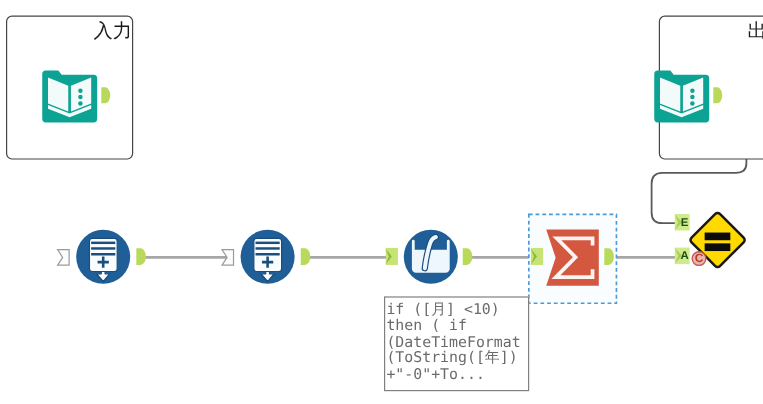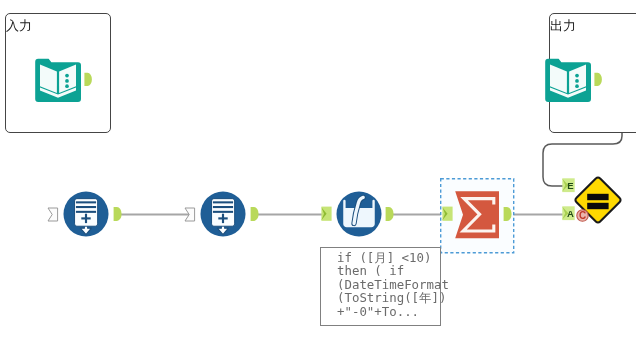--- a/index.html
+++ b/index.html
@@ -1,24 +1,24 @@
 <!DOCTYPE html>
 <html><head>
 <meta charset="utf-8">
 <style>
   html,body{margin:0;padding:0;background:#fff;}
   body{width:636px;height:337px;font-family:"Liberation Sans",sans-serif;overflow:hidden;}
   #canvas{position:relative;width:636px;height:337px;background:#fff;}
   .cont{position:absolute;border:1.4px solid #454545;border-radius:5px;background:#fff;box-sizing:border-box;}
-  .cont-title{position:absolute;left:0;width:100%;text-align:left;font-size:13px;color:#1a1a1a;
-              font-family:Liberation Serif, serif;line-height:1;}
+  .cont-title{position:absolute;left:0;width:100%;text-align:right;font-size:16px;color:#1a1a1a;
+              font-family:Liberation Mono, monospace;line-height:1;}
   .tool{position:absolute;}
   .anno{position:absolute;border:1px solid #808080;background:#fff;box-sizing:border-box;
         font-family:"DejaVu Sans Mono","Liberation Mono",monospace;font-size:12.4px;color:#6b6b6b;
-        line-height:13.4px;padding:3px 16px;white-space:pre;letter-spacing:0px;}
+        line-height:13.4px;padding:3px 1px;white-space:pre;letter-spacing:0px;}
   svg{overflow:visible;display:block;}
   #wires{position:absolute;left:0;top:0;width:636px;height:337px;pointer-events:none;}
 </style>
 </head>
 <body>
 
 <div id="canvas">
 
   <svg id="wires" width="636" height="337" viewBox="0 0 636 337">
     <g stroke="#a6a6a6" stroke-width="2.2" fill="none">

